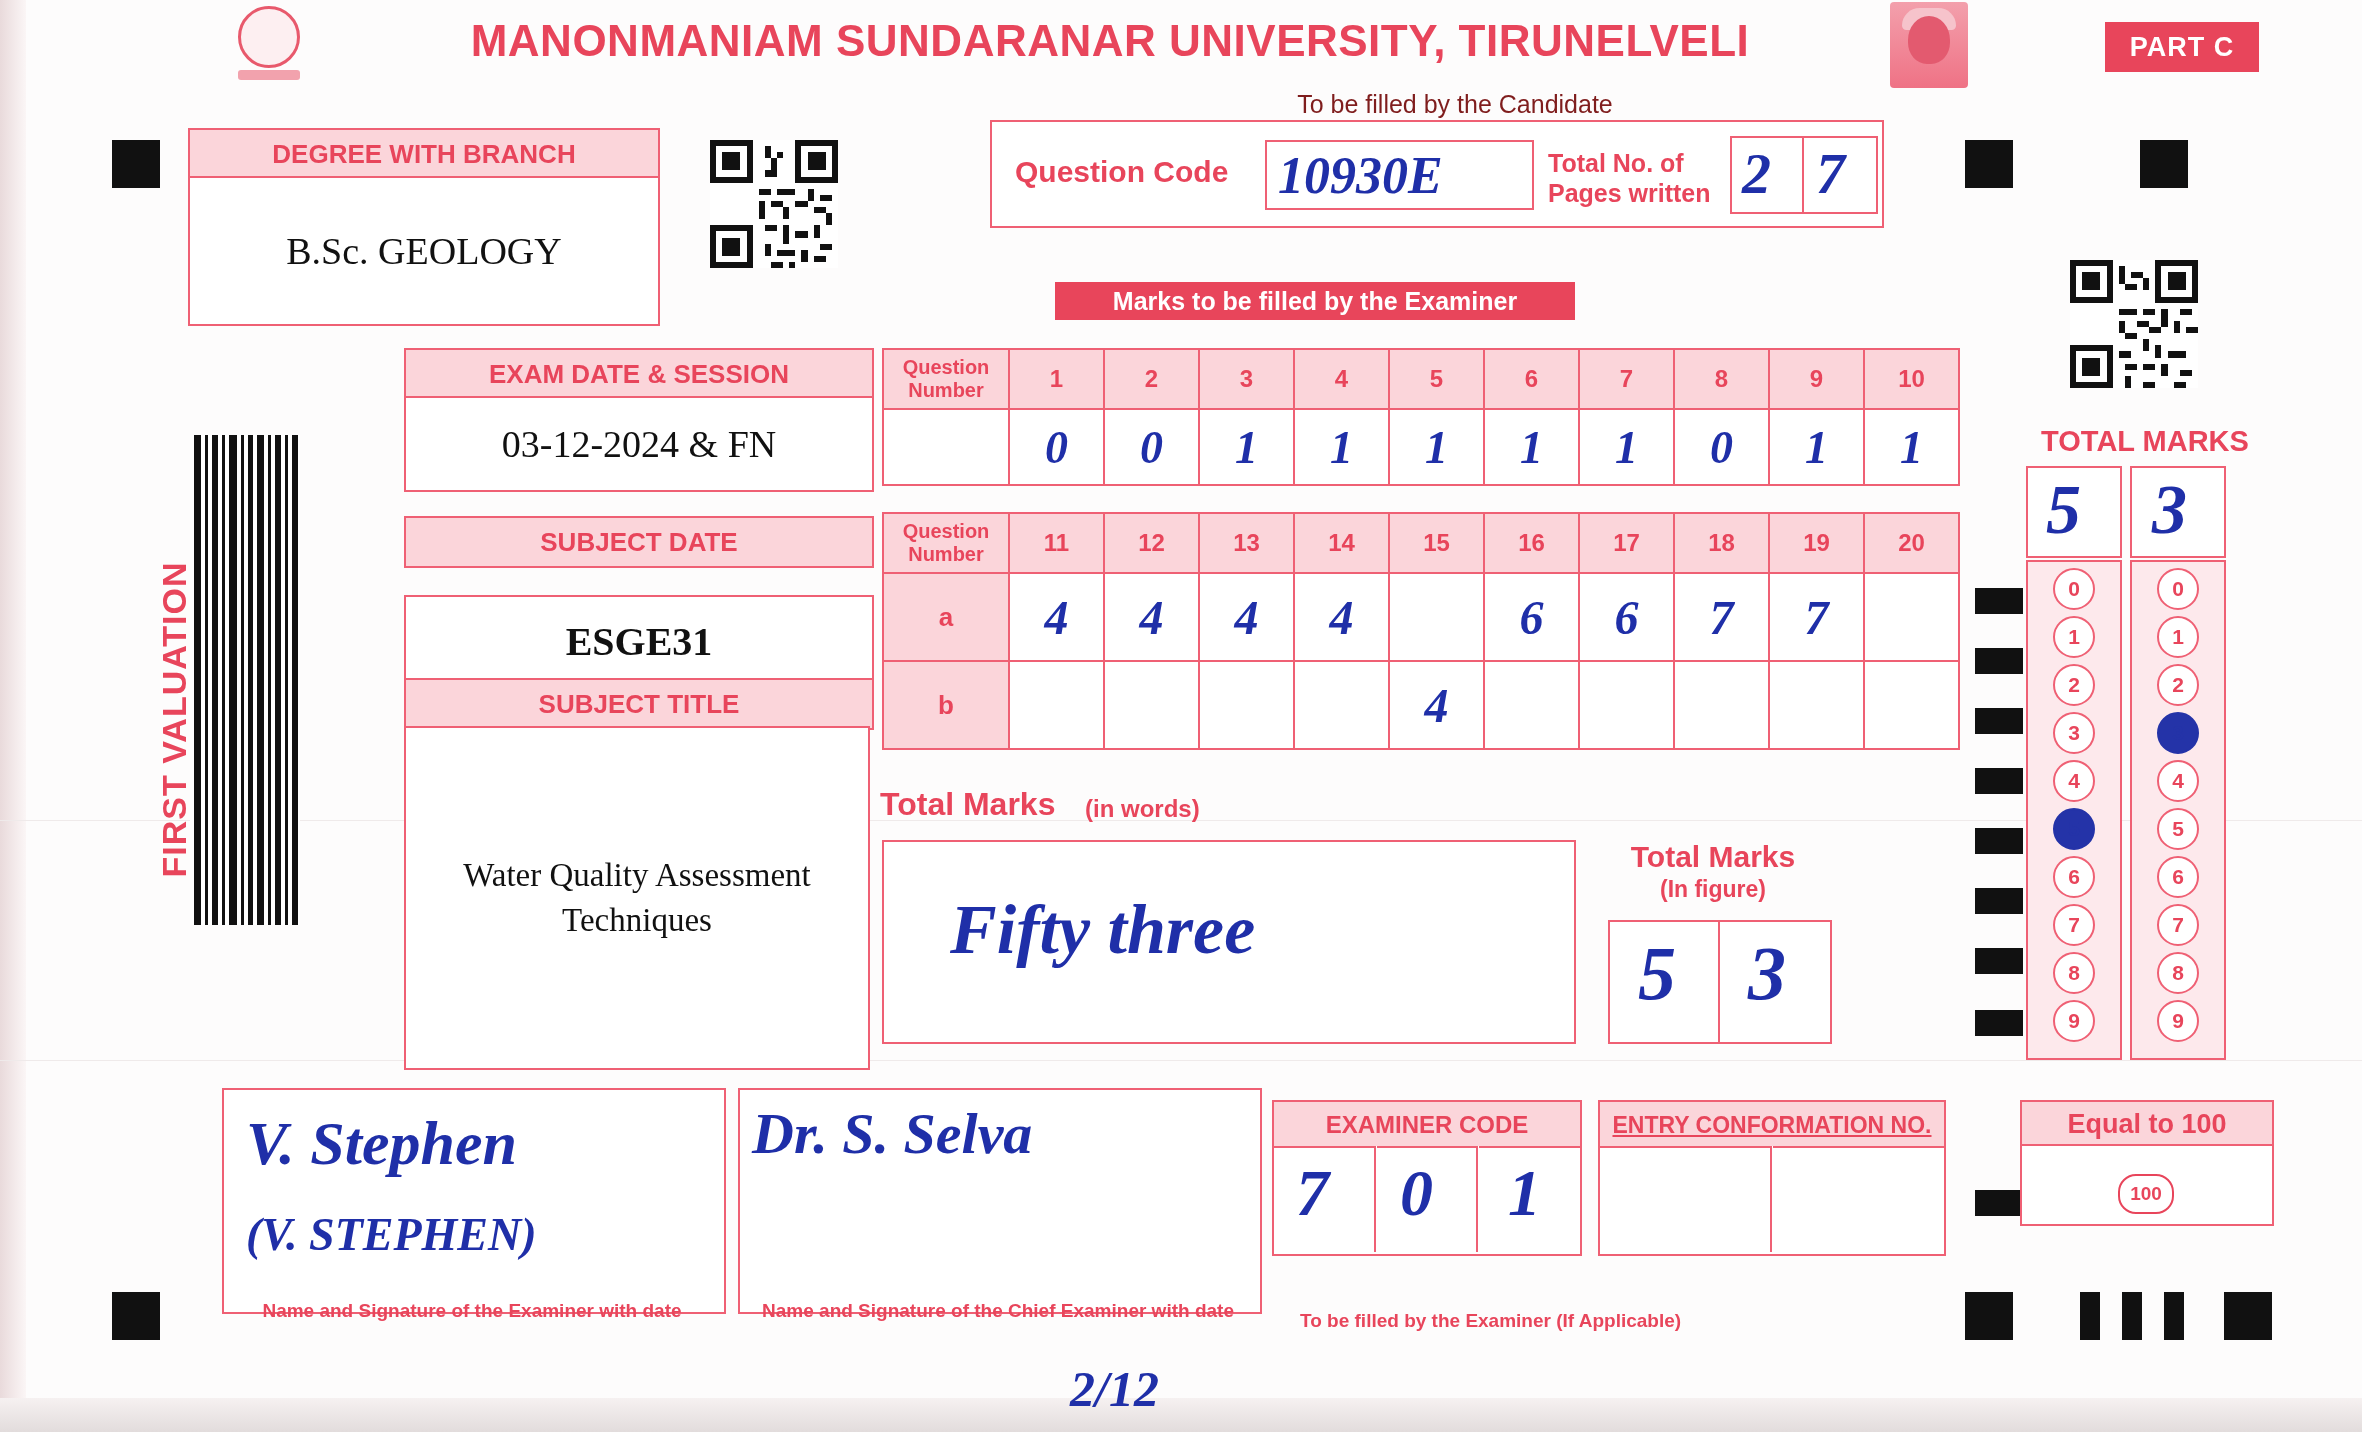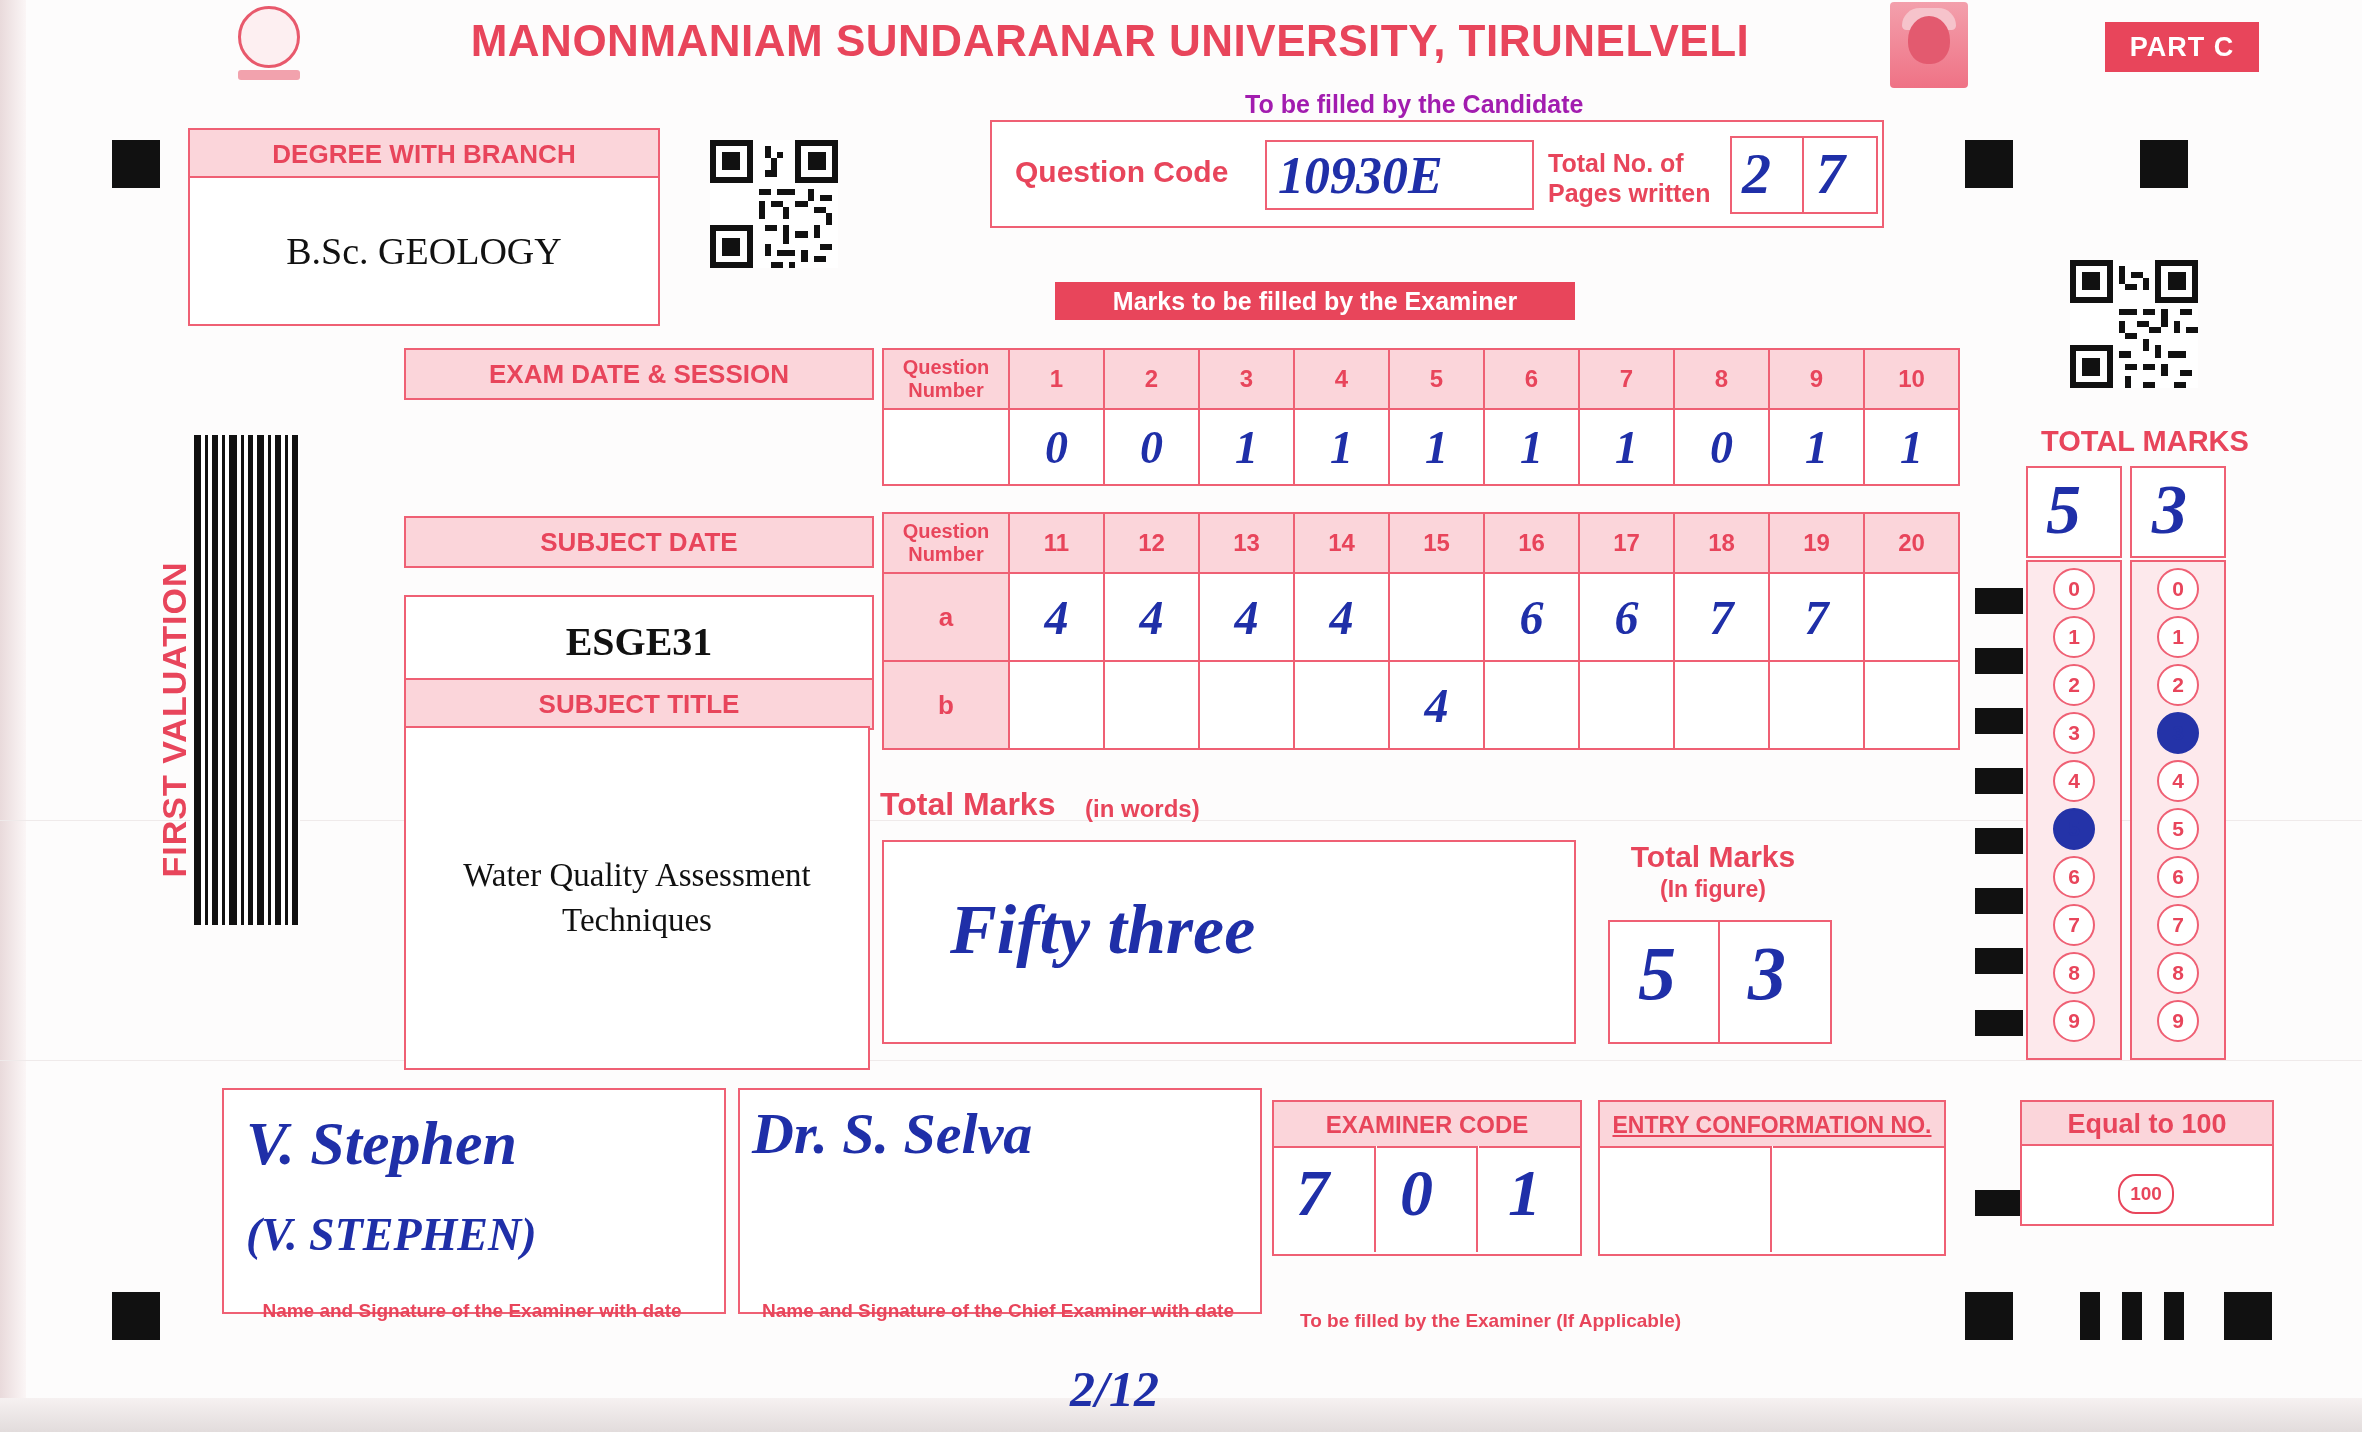--- a/index.html
+++ b/index.html
@@ -91,21 +91,21 @@
   .plain-box{position:absolute;border:2px solid #ef6074;background:#fff;}
 
   .hw{
     font-family:"Liberation Serif", serif;
     color:#1f2fa8;
     font-style:italic;
     font-weight:bold;
   }
 
   
-  .cand-note{position:absolute;left:1245px;top:90px;width:420px;text-align:left;color:#a21caf;font-weight:bold;font-size:25px;}
+  .cand-note{position:absolute;left:1245px;top:90px;width:420px;text-align:center;color:#7f1d1d;font-weight:normal;font-size:25px;}
   .exam-note{position:absolute;left:1055px;top:282px;width:520px;height:38px;background:#e8455b;color:#fff;font-weight:bold;font-size:25px;display:flex;align-items:center;justify-content:center;}
 
   
   .mtable{position:absolute;border-collapse:collapse;}
   .mtable td{border:2px solid #ef6074;text-align:center;vertical-align:middle;}
   .qn-head{background:#fbd5da;color:#e8455b;font-weight:bold;font-size:20px;width:122px;}
   .num-head{background:#fbd5da;color:#e8455b;font-weight:bold;font-size:24px;width:91px;height:56px;}
   .ans-cell{height:72px;background:#fff;}
   .ab-cell{background:#fbd5da;color:#e8455b;font-weight:bold;font-size:26px;}
 
@@ -312,20 +312,21 @@
   <div class="hw" style="position:absolute;left:1278px;top:146px;font-size:52px;">10930E</div>
   <div style="position:absolute;left:1548px;top:148px;width:170px;color:#e8455b;font-weight:bold;font-size:25px;line-height:1.2;">Total No. of Pages written</div>
   <div class="plain-box" style="left:1730px;top:136px;width:72px;height:74px;"></div>
   <div class="hw handwrite-big" style="position:absolute;left:1742px;top:140px;">2</div>
   <div class="plain-box" style="left:1802px;top:136px;width:72px;height:74px;"></div>
   <div class="hw handwrite-big" style="position:absolute;left:1816px;top:140px;">7</div>
 
   <div class="exam-note">Marks to be filled by the Examiner</div>
 
   <div class="lbl-box" style="left:404px;top:348px;width:466px;height:48px;">EXAM DATE &amp; SESSION</div>
+  <div class="val-box" style="left:404px;top:396px;width:466px;height:92px;font-size:38px;">03-12-2024 &amp; FN</div>
 
   <div class="lbl-box" style="left:404px;top:516px;width:466px;height:48px;">SUBJECT DATE</div>
   <div class="val-box" style="left:404px;top:595px;width:466px;height:88px;font-size:40px;font-weight:bold;">ESGE31</div>
 
   <div class="lbl-box" style="left:404px;top:678px;width:466px;height:48px;">SUBJECT TITLE</div>
   <div class="val-box" style="left:404px;top:726px;width:466px;height:344px;font-size:33px;padding:0 26px;box-sizing:border-box;line-height:1.35;">Water Quality Assessment Techniques</div>
 
   <table class="mtable" style="left:882px;top:348px;">
     <tbody>
         <tr>

